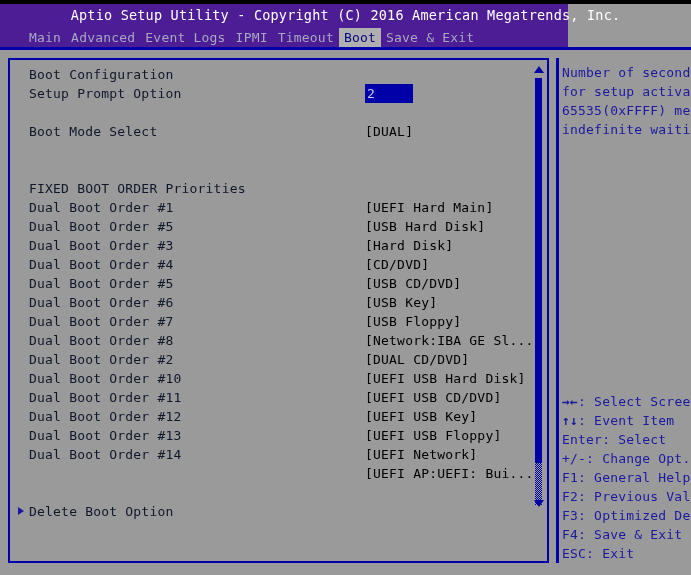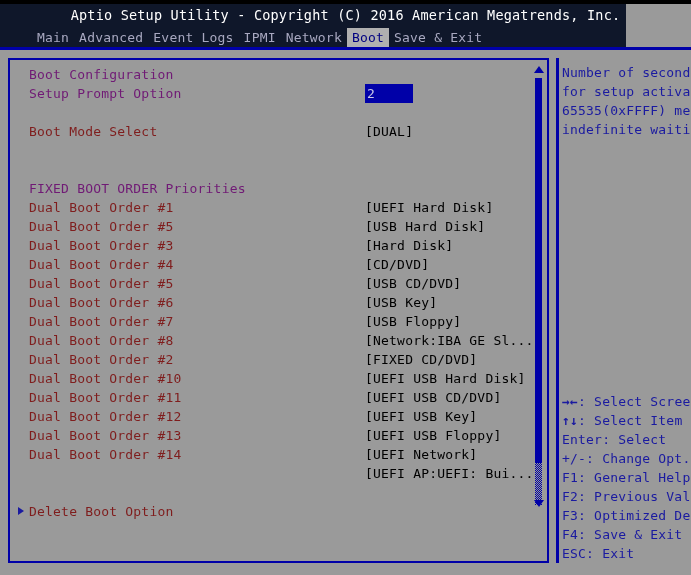--- a/index.html
+++ b/index.html
@@ -31,23 +31,23 @@
     position: absolute;
     left: 0; top: 0;
     width: 691px; height: 4px;
     background: #000000;
   }
 
   
   .header {
     position: absolute;
     left: 0; top: 4px;
-    width: 626px;
+    width: 568px;
     height: 43px;
-    background: #0f172a;
+    background: #4c1d95;
   }
   .title {
     position: absolute;
     left: 0; top: 2px;
     width: 691px;
     text-align: center;
     color: #ffffff;
     font-size: 13.5px;
     line-height: 18px;
     letter-spacing: 0.2px;
@@ -61,21 +61,21 @@
     white-space: nowrap;
   }
   .tab {
     display: inline-block;
     color: #a8a8c0;
     padding: 0 5px;
     line-height: 19px;
     font-size: 13px;
     letter-spacing: 0.2px;
   }
-  .tab.spacer-left { margin-left: 32px; }
+  .tab.spacer-left { margin-left: 24px; }
   .tab.active {
     background: #b0b0b0;
     color: #000080;
   }
 
   .header-underline {
     position: absolute;
     left: 0; top: 47px;
     width: 691px; height: 3px;
     background: #0000a8;
@@ -111,25 +111,25 @@
 
   .row {
     position: relative;
     height: 19px;
     line-height: 19px;
     white-space: nowrap;
   }
   .row .label {
     position: absolute;
     left: 19px;
-    color: #7f1d1d;
+    color: #0f172a;
     letter-spacing: 0.2px;
   }
   .row .label.hdr {
-    color: #701a75;
+    color: #0f172a;
     text-align: center;
   }
   .row .value {
     position: absolute;
     left: 355px;
     color: #000000;
     letter-spacing: 0.2px;
   }
   .row .value.selected {
     background: #0000a8;
@@ -251,21 +251,21 @@
 </style>
 </head>
 <body>
 
 <div id="screen">
 
   <div class="topstrip"></div>
 
   <div class="header">
     <div class="title">Aptio Setup Utility - Copyright (C) 2016 American Megatrends, Inc.</div>
-    <div class="tabbar"><span class="tab spacer-left">Main</span><span class="tab">Advanced</span><span class="tab">Event Logs</span><span class="tab">IPMI</span><span class="tab">Network</span><span class="tab active">Boot</span><span class="tab">Save &amp; Exit</span></div>
+    <div class="tabbar"><span class="tab spacer-left">Main</span><span class="tab">Advanced</span><span class="tab">Event Logs</span><span class="tab">IPMI</span><span class="tab">Timeout</span><span class="tab active">Boot</span><span class="tab">Save &amp; Exit</span></div>
   </div>
   <div class="header-underline"></div>
 
   <div class="content">
 
     <div class="left-pane">
       <div class="rows">
 
         <div class="row">
           <span class="label hdr">Boot Configuration</span>
@@ -286,21 +286,21 @@
         <div class="row spacer"></div>
         <div class="row spacer"></div>
 
         <div class="row">
           <span class="label hdr">FIXED BOOT ORDER Priorities</span>
         </div>
 
         <div id="boot-order-list">
             <div class="row">
               <span class="label">Dual Boot Order #1</span>
-              <span class="value">[UEFI Hard Disk]</span>
+              <span class="value">[UEFI Hard Main]</span>
             </div>
             <div class="row">
               <span class="label">Dual Boot Order #5</span>
               <span class="value">[USB Hard Disk]</span>
             </div>
             <div class="row">
               <span class="label">Dual Boot Order #3</span>
               <span class="value">[Hard Disk]</span>
             </div>
             <div class="row">
@@ -318,21 +318,21 @@
             <div class="row">
               <span class="label">Dual Boot Order #7</span>
               <span class="value">[USB Floppy]</span>
             </div>
             <div class="row">
               <span class="label">Dual Boot Order #8</span>
               <span class="value">[Network:IBA GE Sl...]</span>
             </div>
             <div class="row">
               <span class="label">Dual Boot Order #2</span>
-              <span class="value">[FIXED CD/DVD]</span>
+              <span class="value">[DUAL CD/DVD]</span>
             </div>
             <div class="row">
               <span class="label">Dual Boot Order #10</span>
               <span class="value">[UEFI USB Hard Disk]</span>
             </div>
             <div class="row">
               <span class="label">Dual Boot Order #11</span>
               <span class="value">[UEFI USB CD/DVD]</span>
             </div>
             <div class="row">
@@ -373,21 +373,21 @@
 
     <div class="right-pane">
       <div class="help-text" id="help-text">
           <div>Number of second</div>
           <div>for setup activa</div>
           <div>65535(0xFFFF) me</div>
           <div>indefinite waiti</div>
         </div>
       <div class="keylegend" id="key-legend">
           <div><span class="glyph">→←</span><span>: Select Scree</span></div>
-          <div><span class="glyph">↑↓</span><span>: Select Item</span></div>
+          <div><span class="glyph">↑↓</span><span>: Event Item</span></div>
           <div>Enter: Select</div>
           <div>+/-: Change Opt.</div>
           <div>F1: General Help</div>
           <div>F2: Previous Val</div>
           <div>F3: Optimized De</div>
           <div>F4: Save &amp; Exit</div>
           <div>ESC: Exit</div>
         </div>
     </div>
 

